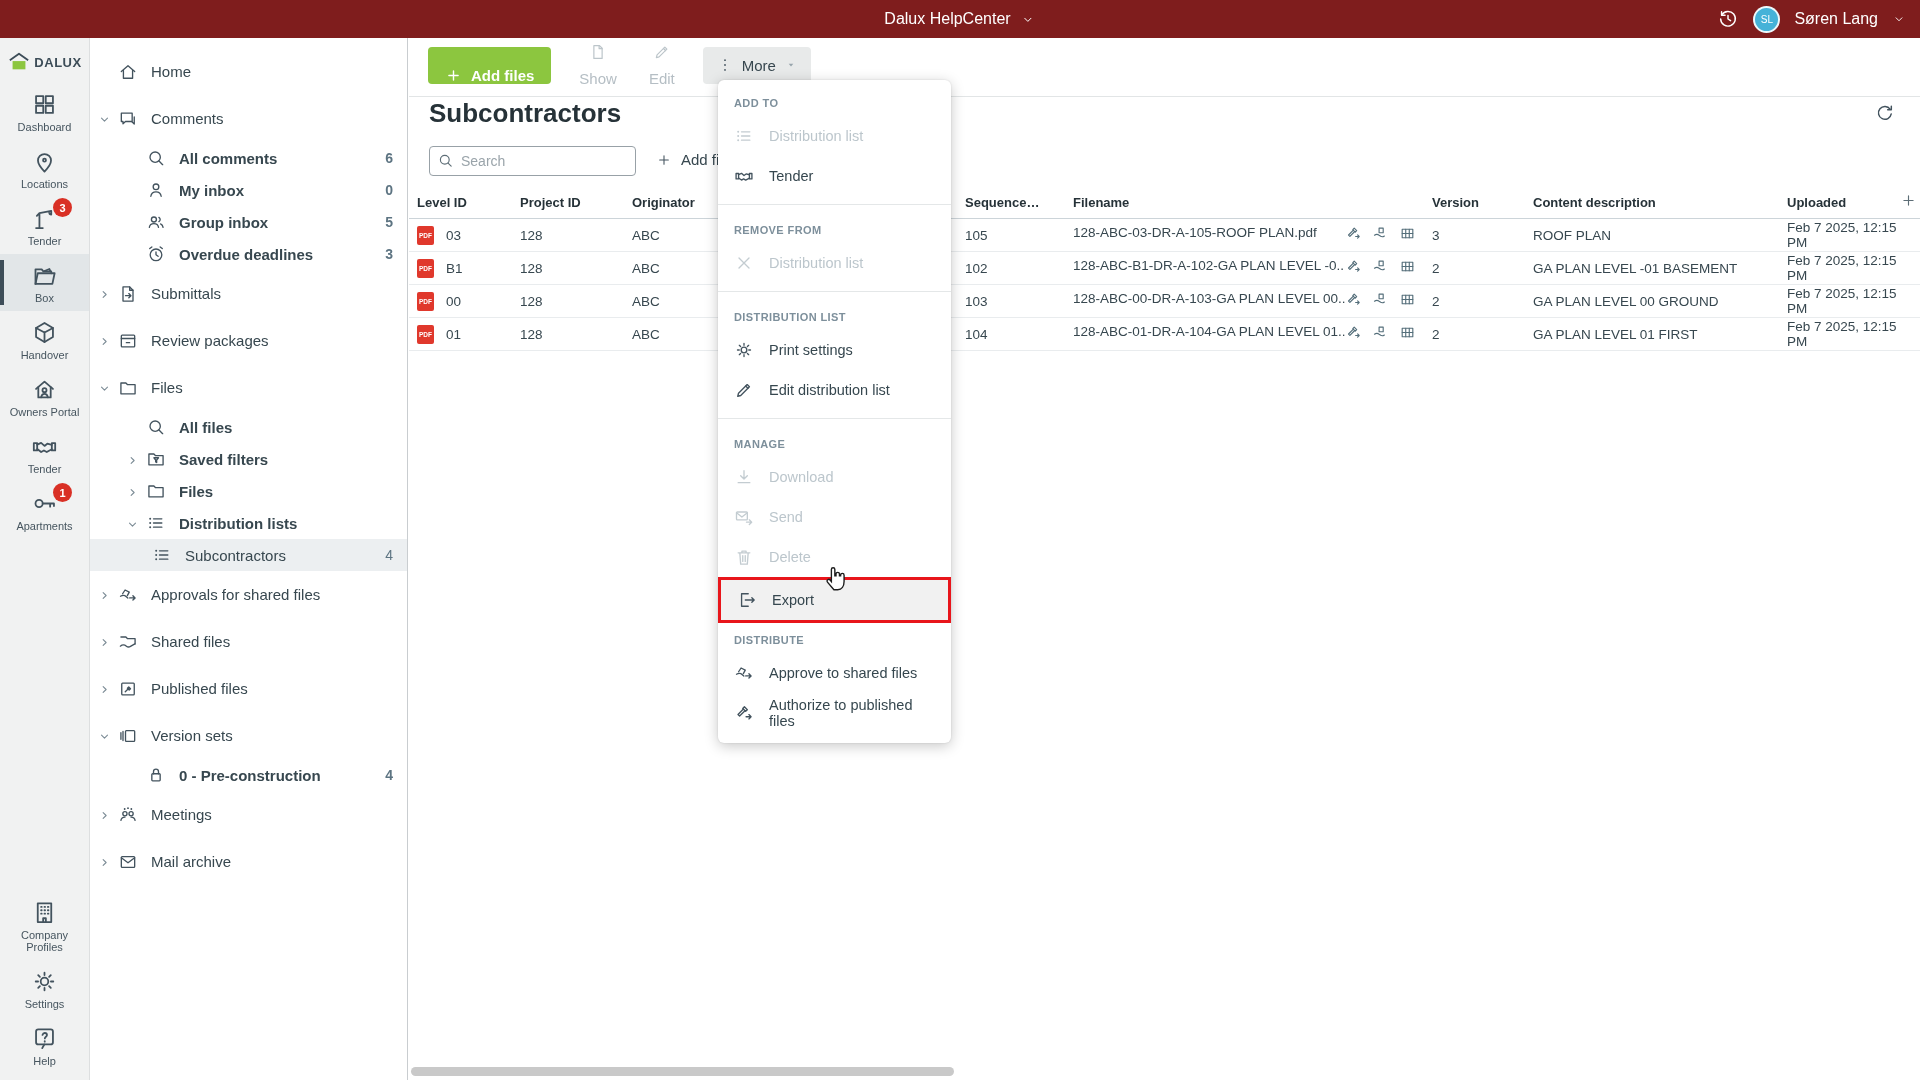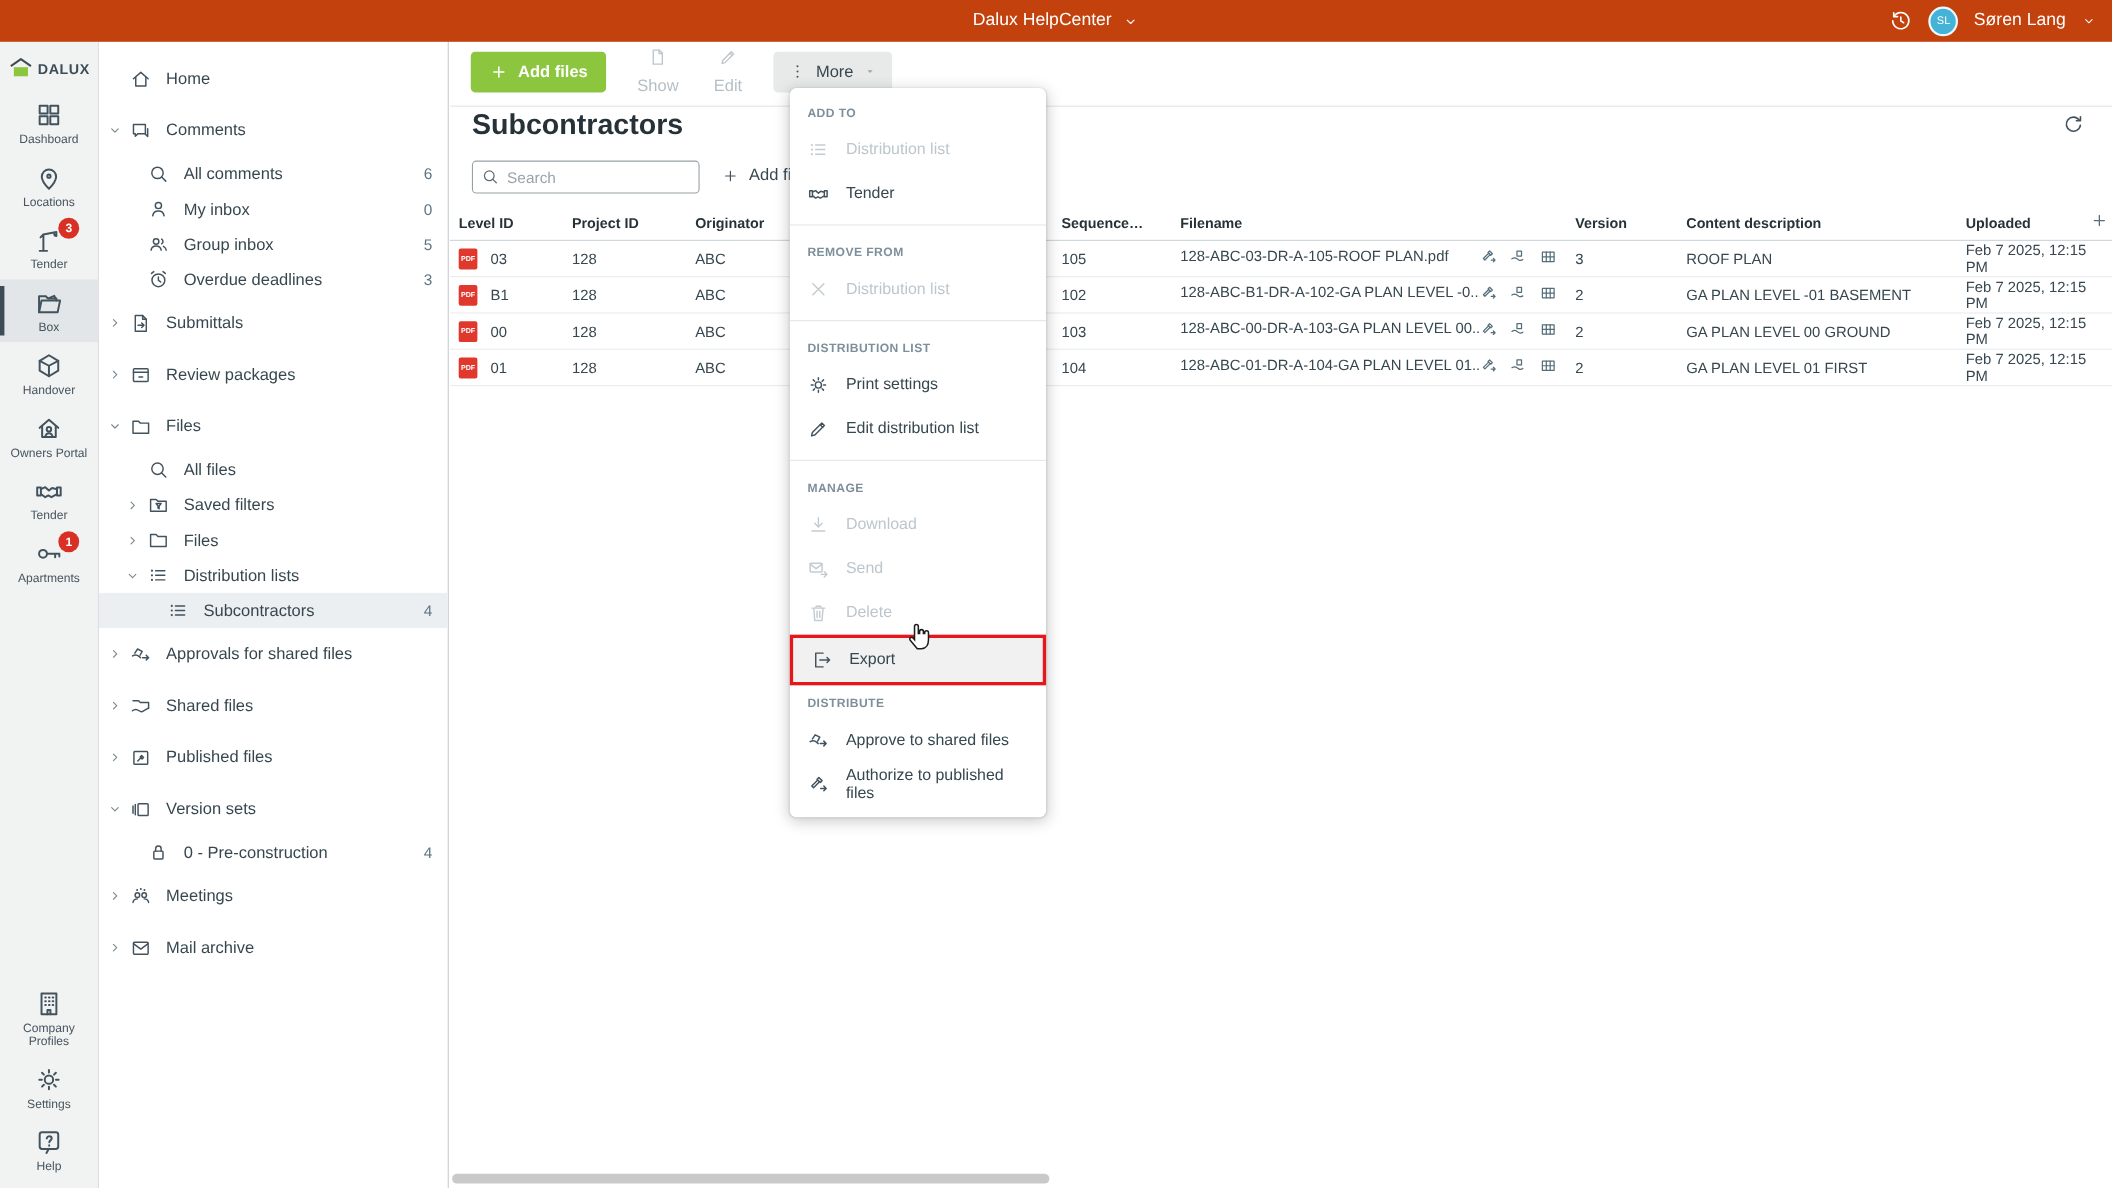--- a/index.html
+++ b/index.html
@@ -1,21 +1,21 @@
 <!DOCTYPE html>
 <html><head>
 <meta charset="utf-8">
 <style>
   * { box-sizing: border-box; margin: 0; padding: 0; }
   html,body { width:1920px; height:1080px; overflow:hidden; }
   body { font-family:"Liberation Sans", sans-serif; background:#fff; position:relative; color:#37474f; }
   .ic { fill:none; stroke:#43535e; stroke-width:1.6; stroke-linecap:round; stroke-linejoin:round; flex:none; }
 
   
-  .topbar { position:absolute; left:0; top:0; width:1920px; height:38px; background:#c2410c; color:#fff; z-index:5; }
+  .topbar { position:absolute; left:0; top:0; width:1920px; height:38px; background:#7f1d1d; color:#fff; z-index:5; }
   .tb-center { position:absolute; left:50%; top:0; height:38px; transform:translateX(-50%); display:flex; align-items:center; gap:10px; font-size:16px; cursor:pointer; }
   .tb-right { position:absolute; right:14px; top:0; height:38px; display:flex; align-items:center; gap:14px; }
   .tb-right .ic, .tb-center .ic { stroke:#fff; }
   .avatar { width:27px; height:27px; border-radius:50%; background:#45b2d8; border:2px solid rgba(255,255,255,.9); color:#fff; font-size:10px; font-weight:normal; display:flex; align-items:center; justify-content:center; }
   .tb-user { font-size:16px; }
 
   
   .rail { position:absolute; left:0; top:38px; bottom:0; width:90px; background:#f1f2f2; border-right:1px solid #dddfe0; display:flex; flex-direction:column; z-index:4; }
   .rail-logo { padding:13px 0 10px; display:flex; align-items:center; justify-content:center; gap:3px; }
   .rail-logo-text { font-size:13px; font-weight:bold; letter-spacing:.5px; color:#3d4d58; }
@@ -23,33 +23,33 @@
   .rail-item .ic { width:27px; height:27px; }
   .rail-item.active { background:#e2e6e8; }
   .rail-item.active::before { content:""; position:absolute; left:0; top:6px; bottom:6px; width:4px; background:#3d4d58; }
   .rail-spacer { flex:1; }
   .badge { position:absolute; top:1px; right:17px; min-width:19px; height:19px; padding:0 5px; background:#d93025; border-radius:10px; color:#fff; font-size:11px; font-weight:bold; display:flex; align-items:center; justify-content:center; }
 
   
   .nav { position:absolute; left:90px; top:38px; bottom:0; width:318px; background:#fff; border-right:1px solid #c9cdd0; padding-top:10px; z-index:3; }
   .nav-item { display:flex; align-items:center; height:32px; font-size:15px; color:#37474f; cursor:pointer; padding-right:14px; }
   .nav-item.l0 { height:47px; padding-left:8px; }
-  .nav-item.l1 { padding-left:24px; }
+  .nav-item.l1 { padding-left:36px;font-weight:bold; }
   .nav-item.l2 { padding-left:62px; }
   .nav-item .chev { width:20px; height:13px; flex:none; }
   .nav-item .chev .ic, .chev.ic { stroke:#7b8b95; width:13px; height:13px; stroke-width:2; }
   .chev-sp { width:20px; flex:none; }
   .nav-ic { width:20px; height:20px; margin-right:13px; }
   .nav-item.selected { background:#eceff1; }
   .count { margin-left:auto; font-size:14px; color:#5d7482; }
 
   
   .main { position:absolute; left:409px; top:38px; right:0; bottom:0; background:#fff; }
   .toolbar { position:absolute; left:19px; top:8px; height:38px; display:flex; align-items:center; gap:24px; }
-  .btn-green { height:37px; padding:0 17px; background:#8cc63f; border-radius:4px; color:#fff; font-size:15px; font-weight:bold; display:flex; align-items:center; gap:9px; cursor:pointer; }
+  .btn-green { height:37px; padding:0 17px; background:#8cc63f; border-radius:4px; color:#fff; font-size:15px; font-weight:bold; display:flex; align-items:flex-end; gap:9px; cursor:pointer; }
   .btn-green .ic { stroke:#fff; width:17px; height:17px; stroke-width:2; }
   .btn-ghost { display:flex; align-items:center; gap:9px; font-size:15px; color:#b5bec4; padding:0 4px;flex-direction:column; }
   .btn-ghost .ic { stroke:#bcc5ca; width:18px; height:18px; }
   .btn-more { height:37px; padding:0 13px; background:#e8eaea; border-radius:4px; display:flex; align-items:center; gap:8px; font-size:15px; color:#37474f; cursor:pointer; }
   .btn-more .ic { width:18px; height:18px; }
   .btn-more .caret { width:14px; height:14px; stroke:none; fill:#97a5ad; }
   .toolbar-divider { position:absolute; left:0; right:0; top:58px; height:1px; background:#e2e5e6; }
   .page-title { position:absolute; left:20px; top:60px; font-size:26px; font-weight:bold; color:#263238; }
   .refresh-btn { position:absolute; right:24px; top:64px; cursor:pointer; }
   .refresh-btn .ic { width:22px; height:22px; }

